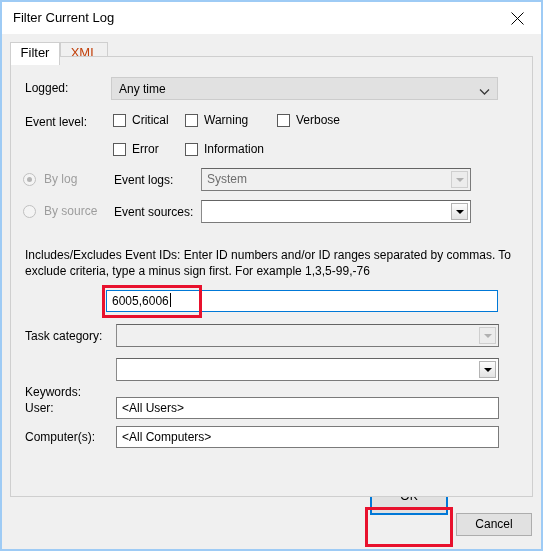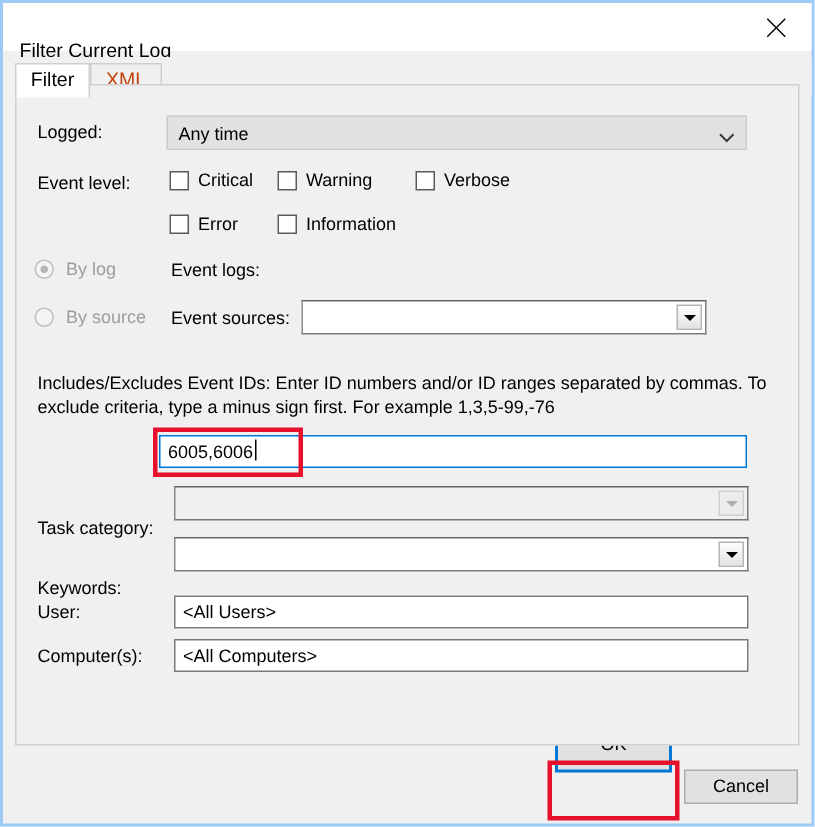--- a/index.html
+++ b/index.html
@@ -32,21 +32,21 @@
     position: absolute;
     left: 0; top: 0;
     width: 539px;
     height: 32px;
     background: #ffffff;
     box-sizing: border-box;
   }
   .title-text {
     position: absolute;
     left: 11px;
-    top: 24px;
+    top: 8px;
     font-size: 13px;
     color: #000000;
     white-space: nowrap;
   }
   .close-btn {
     position: absolute;
     right: 0;
     top: 0;
     width: 46px;
     height: 31px;
@@ -350,41 +350,47 @@
     <div class="cbwrap" style="left:174px; top:85px;">
       <span class="cbbox"></span>
       <span class="cblabel">Information</span>
     </div>
 
     <div class="rbwrap" style="left:12px; top:115px;">
       <span class="rbcircle checked"></span>
       <span class="rblabel">By log</span>
     </div>
     <div class="lbl" style="left:103px; top:116px;">Event logs:</div>
+    <div class="combo-classic disabled" style="left:190px; top:111px; width:270px; height:23px;">
+      <span class="cval">System</span>
+      <span class="arrowbtn">
+          <span class="tri"></span>
+        </span>
+    </div>
 
     <div class="rbwrap" style="left:12px; top:147px;">
       <span class="rbcircle"></span>
       <span class="rblabel">By source</span>
     </div>
     <div class="lbl" style="left:103px; top:148px;">Event sources:</div>
     <div class="combo-classic" style="left:190px; top:143px; width:270px; height:23px;">
       <span class="cval"></span>
       <span class="arrowbtn">
           <span class="tri"></span>
         </span>
     </div>
 
     <div class="desc" style="left:14px; top:190px; width:500px;">Includes/Excludes Event IDs: Enter ID numbers and/or ID ranges separated by commas. To</div>
     <div class="desc" style="left:14px; top:206px; width:500px;">exclude criteria, type a minus sign first. For example 1,3,5-99,-76</div>
 
     <div class="tinput focused" style="left:95px; top:233px; width:392px; height:22px;">
       <span>6005,6006</span><span class="caret" style="position:relative; display:inline-block; top:2px; margin-left:1px;"></span>
     </div>
 
-    <div class="lbl" style="left:14px; top:288px;">Task category:</div>
+    <div class="lbl" style="left:14px; top:272px;">Task category:</div>
     <div class="combo-classic disabled" style="left:105px; top:267px; width:383px; height:23px;">
       <span class="cval"></span>
       <span class="arrowbtn">
           <span class="tri"></span>
         </span>
     </div>
 
     <div class="lbl" style="left:14px; top:306px;margin-top:22px;">Keywords:</div>
     <div class="combo-classic" style="left:105px; top:301px; width:383px; height:23px;">
       <span class="cval"></span>

